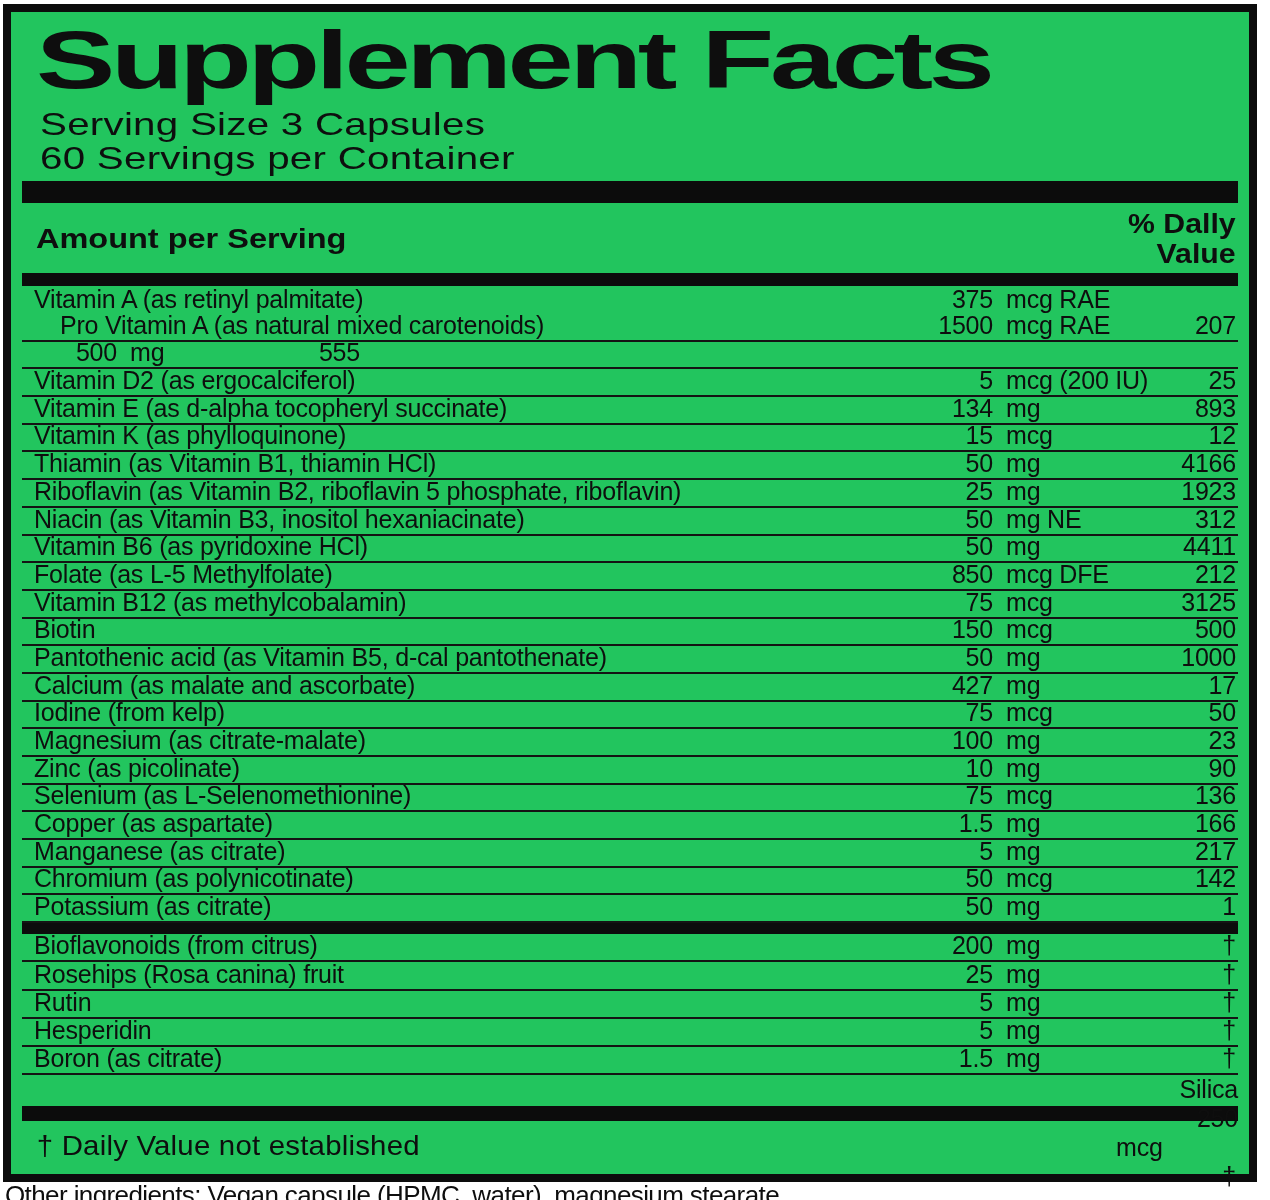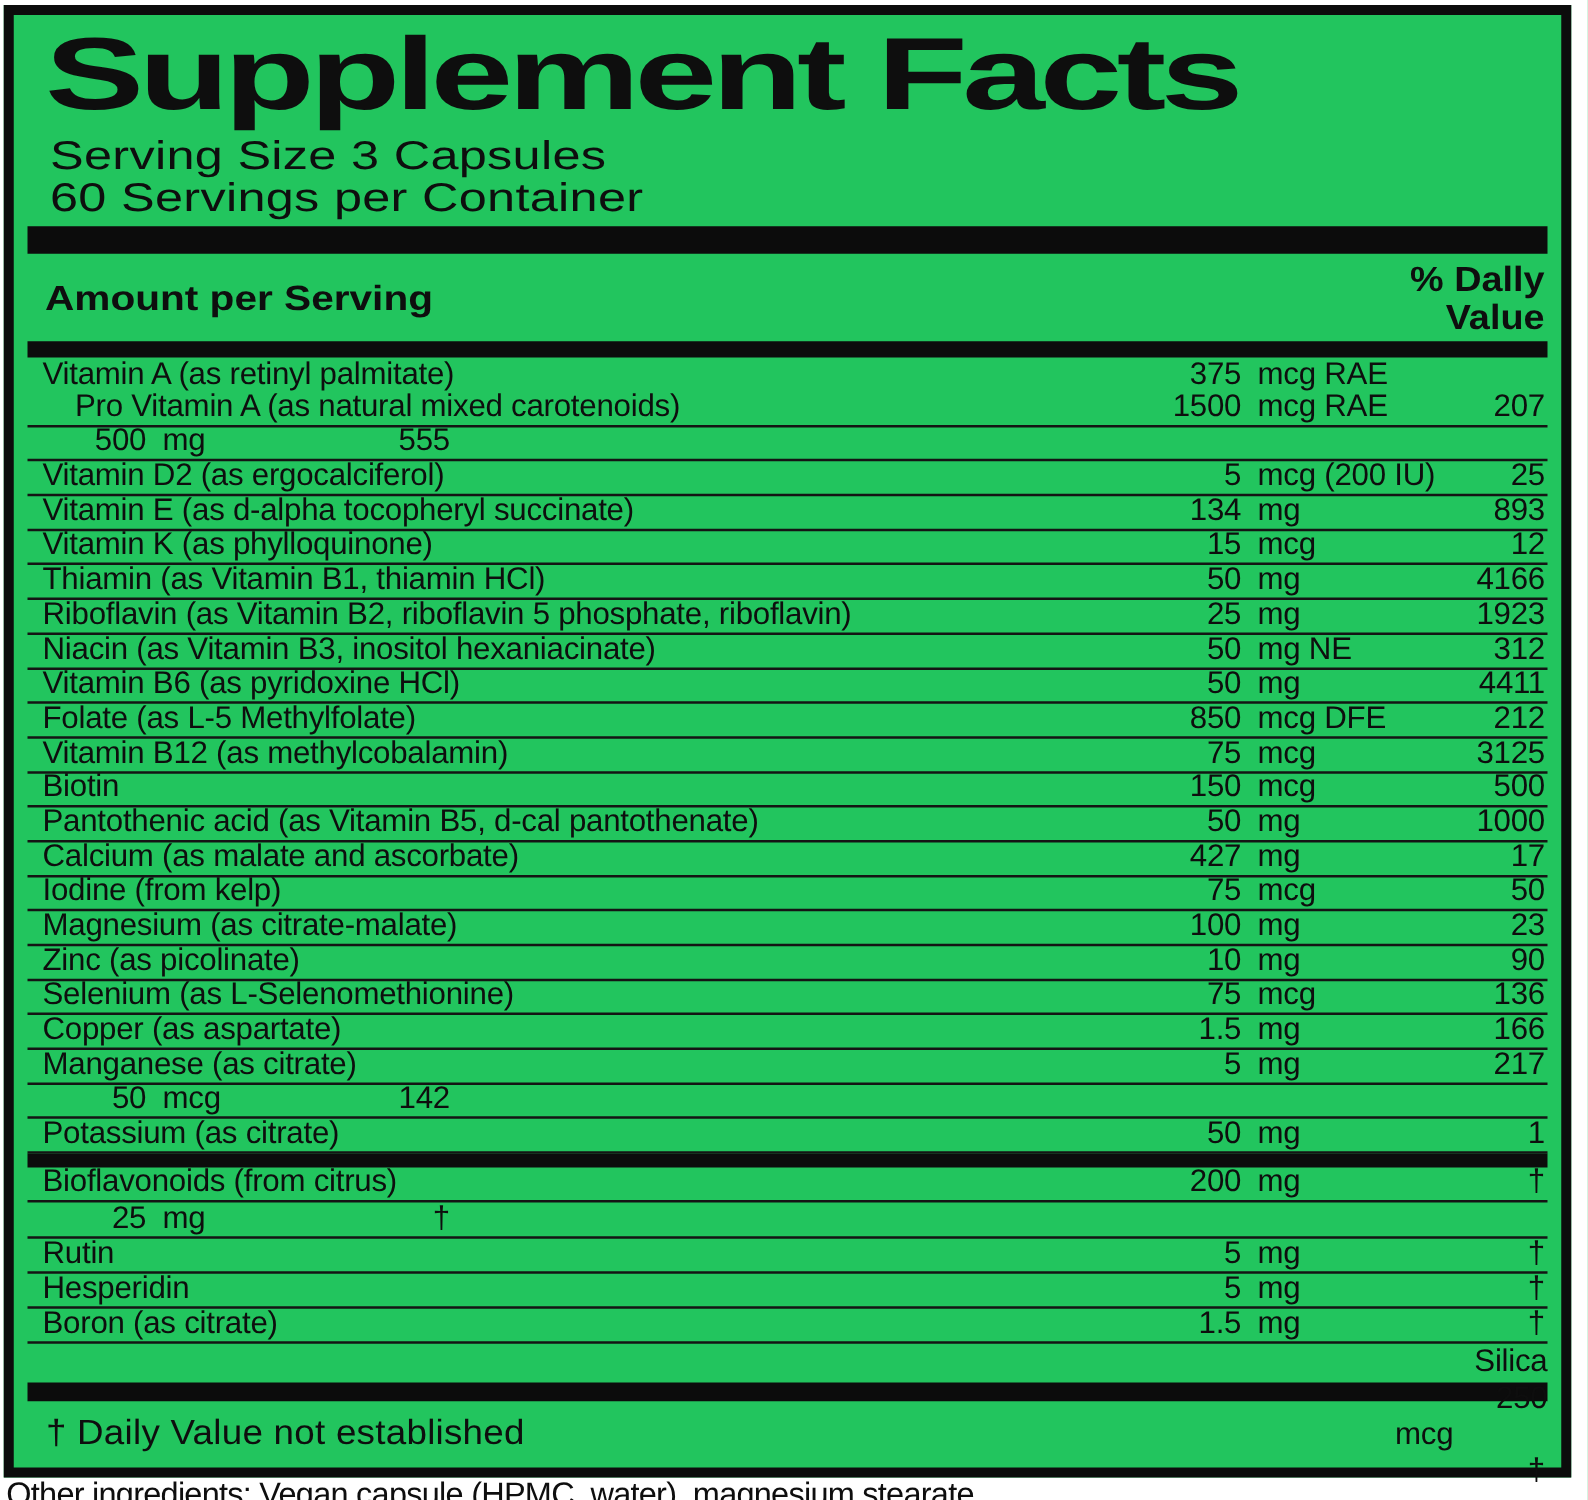--- a/index.html
+++ b/index.html
@@ -255,20 +255,21 @@
         </div>
 
         <div class="row">
           <div class="name">Manganese (as citrate)</div>
           <div class="amt">5</div>
           <div class="unit">mg</div>
           <div class="dv">217</div>
         </div>
 
         <div class="row">
+          <div class="name">Chromium (as polynicotinate)</div>
           <div class="amt">50</div>
           <div class="unit">mcg</div>
           <div class="dv">142</div>
         </div>
 
         <div class="row">
           <div class="name">Potassium (as citrate)</div>
           <div class="amt">50</div>
           <div class="unit">mg</div>
           <div class="dv">1</div>
@@ -280,20 +281,21 @@
     <div class="nutrients other">
 
         <div class="row">
           <div class="name">Bioflavonoids (from citrus)</div>
           <div class="amt">200</div>
           <div class="unit">mg</div>
           <div class="dv">†</div>
         </div>
 
         <div class="row">
+          <div class="name">Rosehips (Rosa canina) fruit</div>
           <div class="amt">25</div>
           <div class="unit">mg</div>
           <div class="dv">†</div>
         </div>
 
         <div class="row">
           <div class="name">Rutin</div>
           <div class="amt">5</div>
           <div class="unit">mg</div>
           <div class="dv">†</div>

